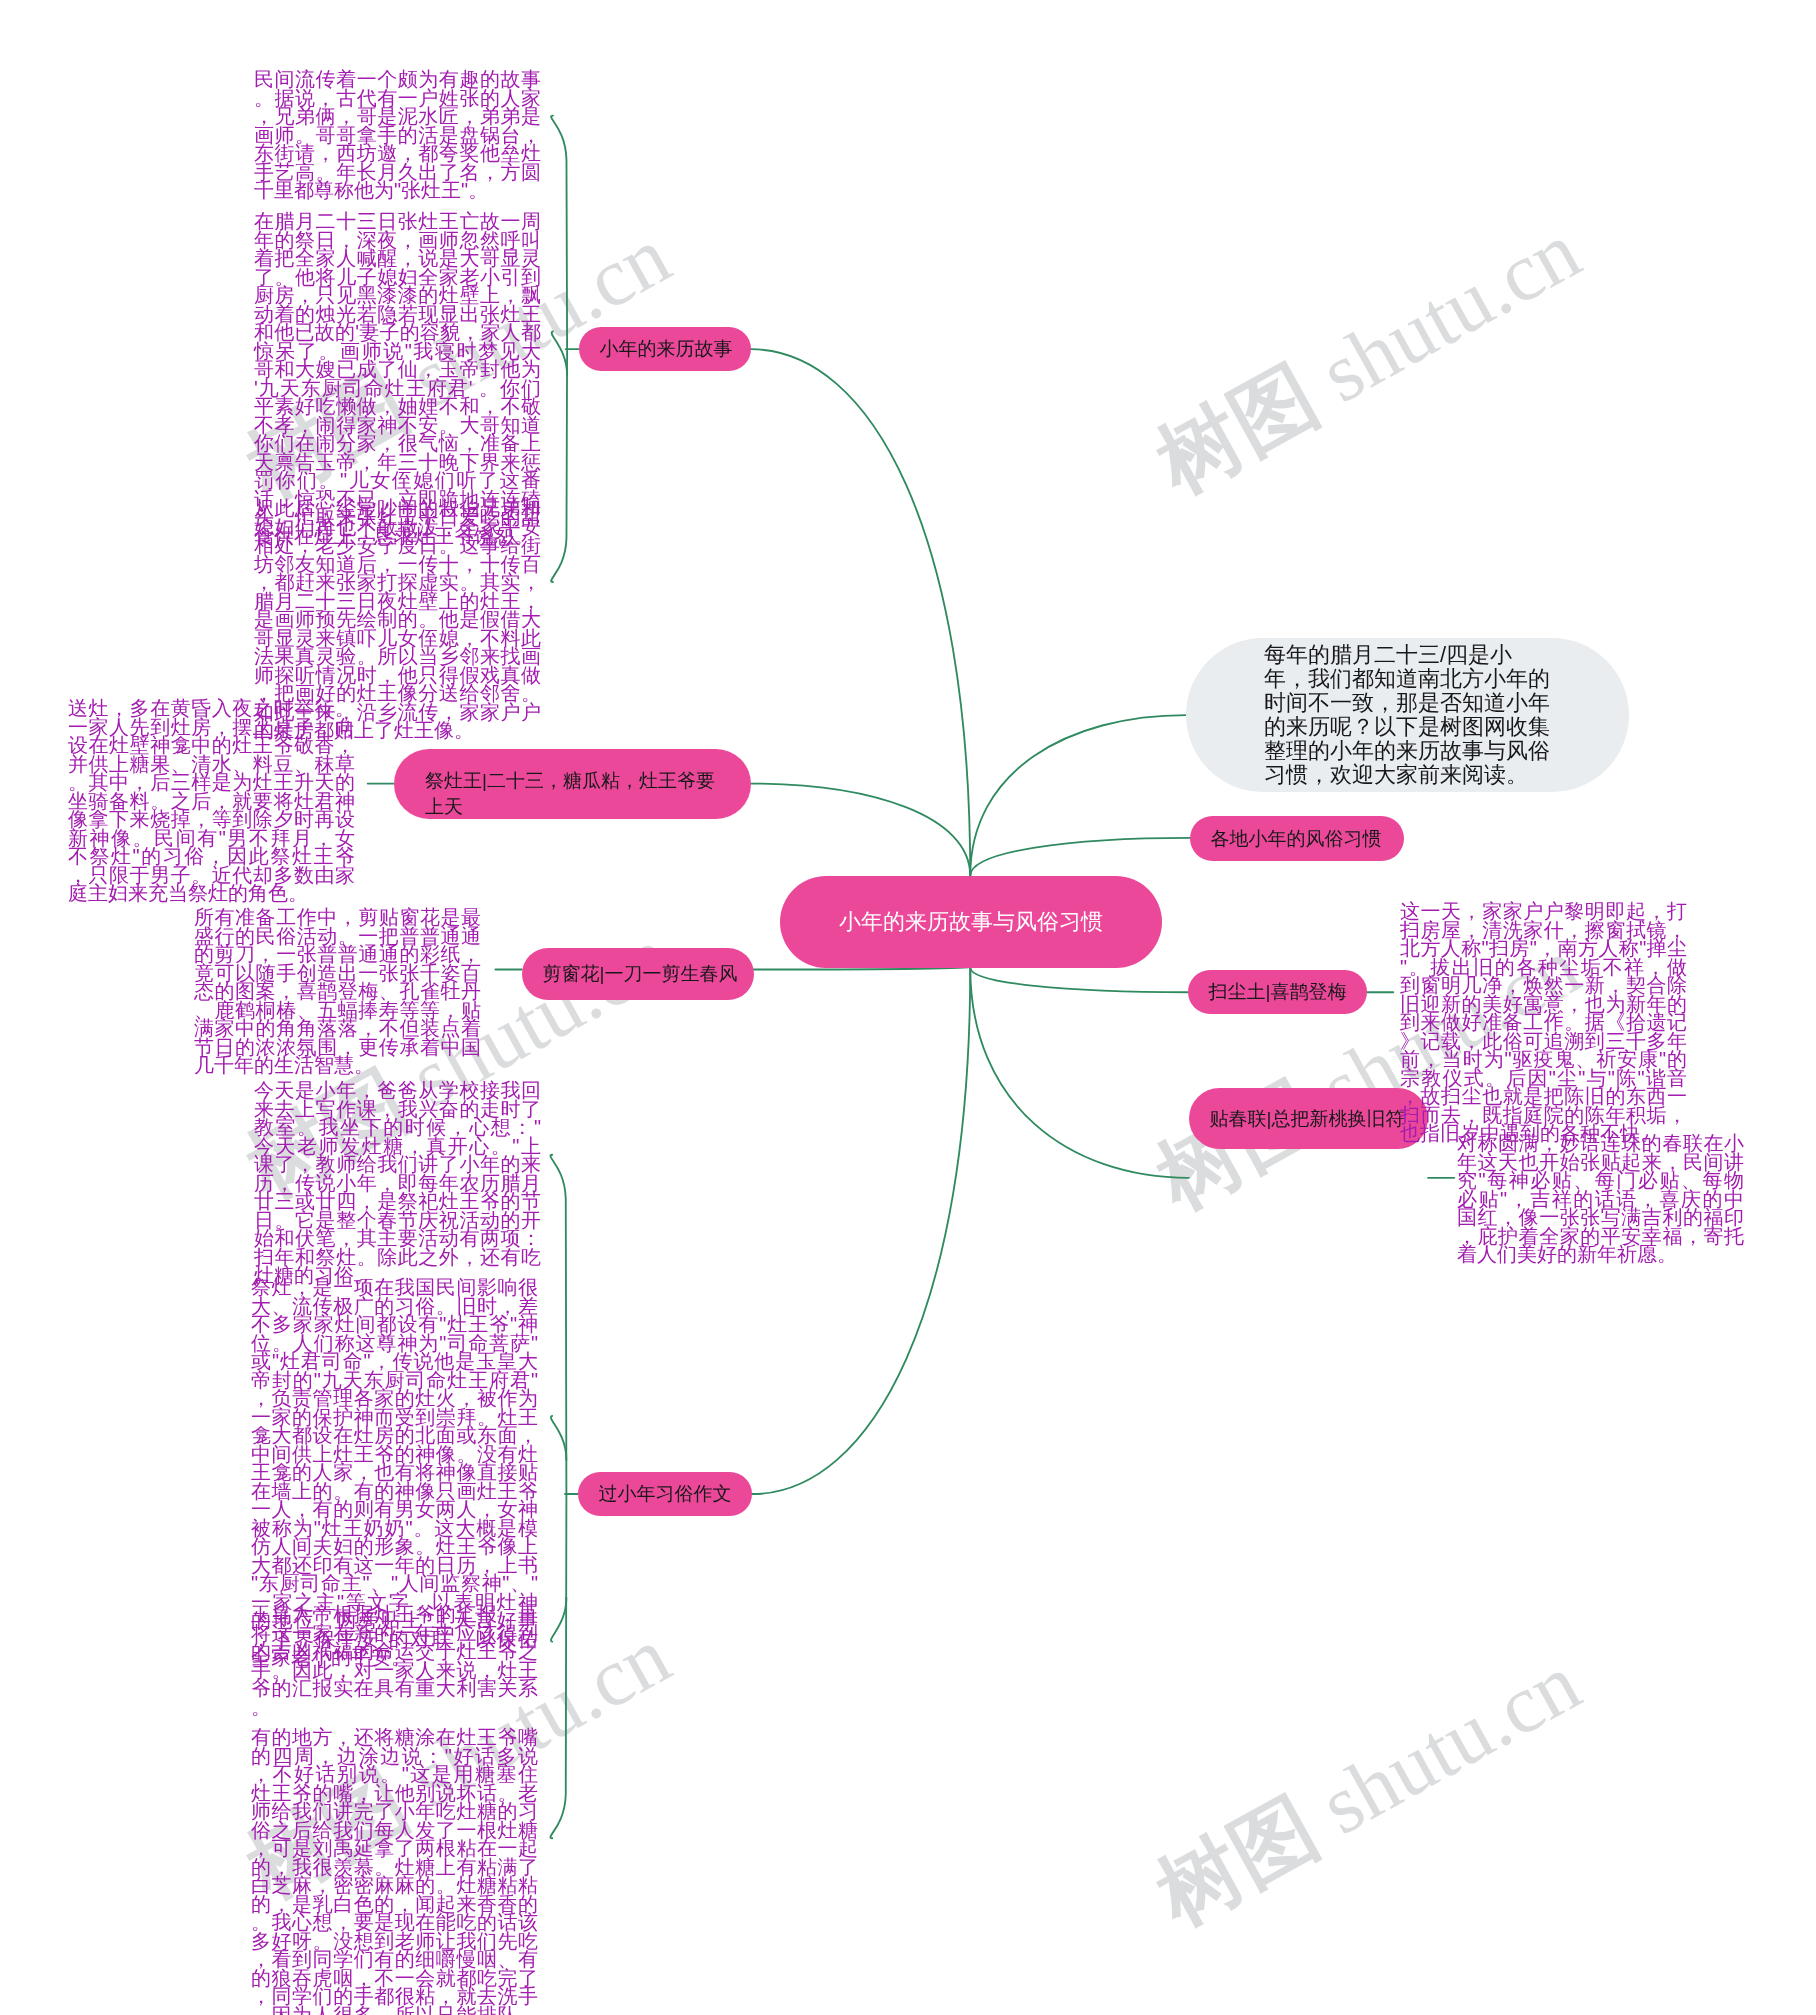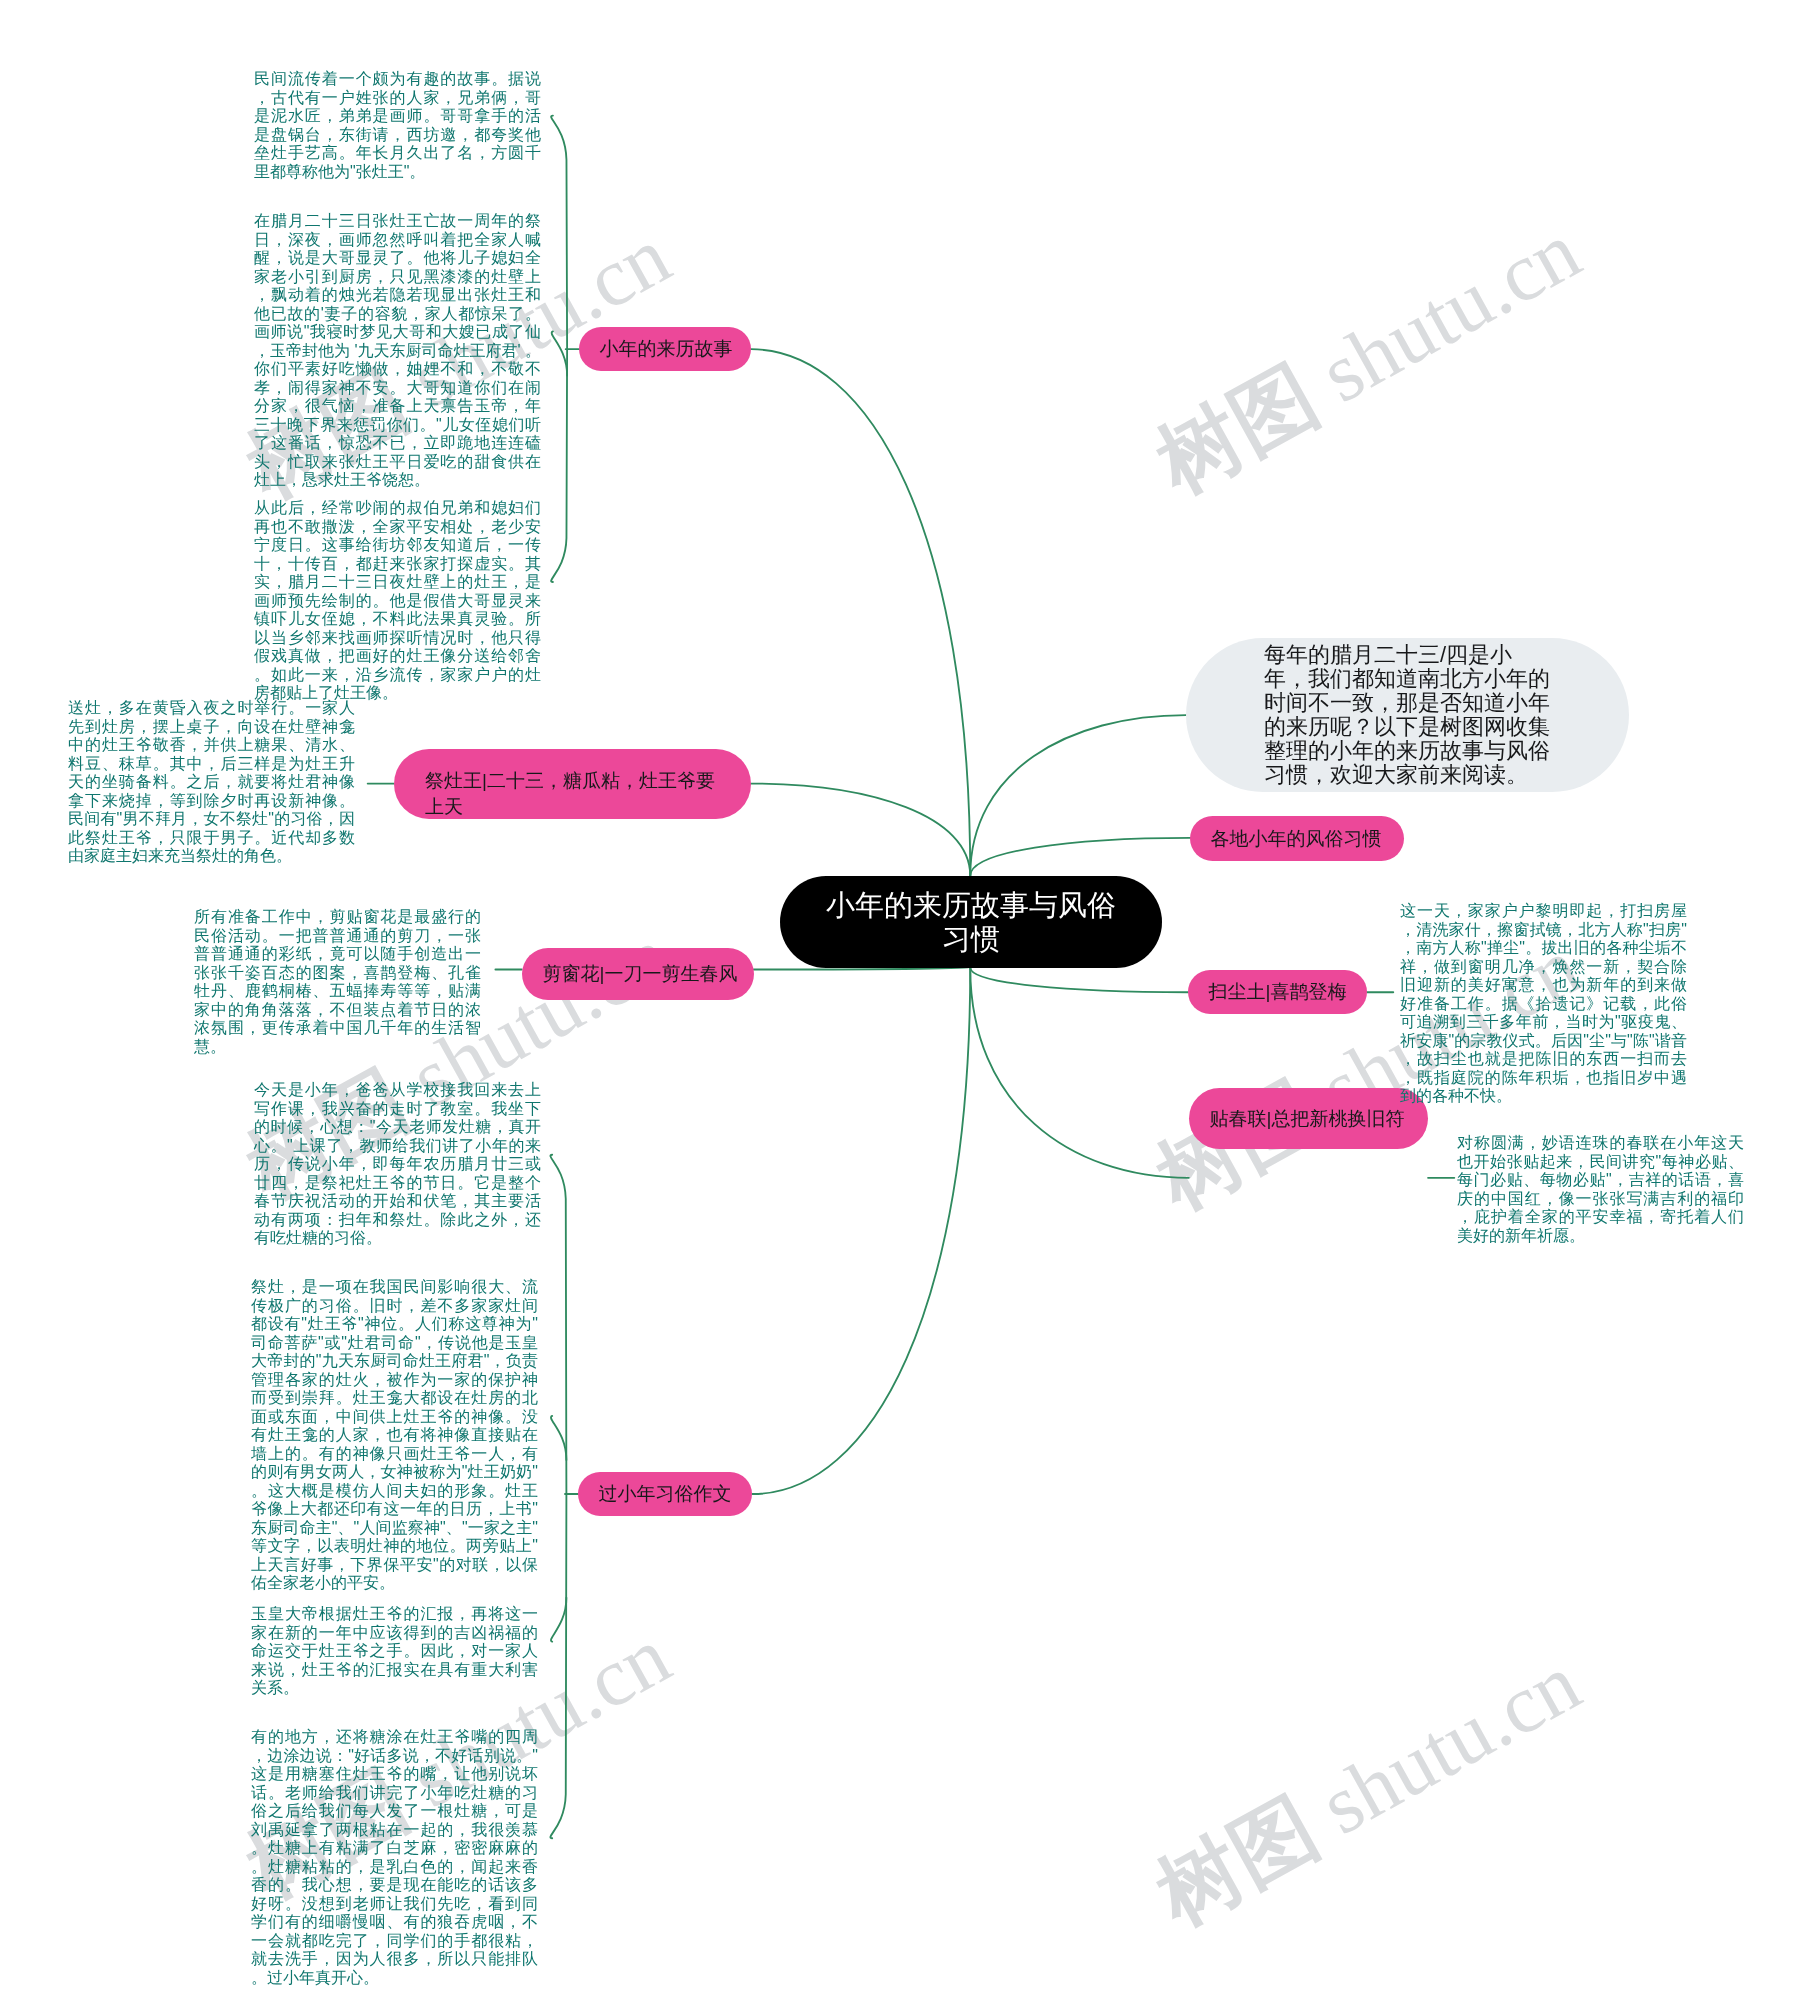--- a/index.html
+++ b/index.html
@@ -11,27 +11,27 @@
   .wm{position:absolute;color:#dadcde;font-size:83px;white-space:nowrap;
       transform:rotate(-29deg);transform-origin:0 0;font-family:"Liberation Serif",serif;}
   .wm .cjk{font-weight:700;}
   .wm .lat{font-weight:400;}
   #edges{position:absolute;left:0;top:0;z-index:2;}
   .node{position:absolute;z-index:3;box-sizing:border-box;}
   .pill{background:#ec4899;color:#17181a;border-radius:709px;
         display:flex;align-items:center;font-size:19px;line-height:25.6px;}
   .pill > span{display:block;width:100%;white-space:nowrap;}
   .pill.wrap > span{white-space:normal;margin-top:19px;}
-  .root-node{background:#000000;color:#ffffff;border-radius:709px;
+  .root-node{background:#ec4899;color:#ffffff;border-radius:709px;
         display:flex;align-items:center;justify-content:center;text-align:center;
-        font-size:29px;line-height:34px;padding:0 44px;}
+        font-size:22px;line-height:40px;padding:0 44px;}
   .bigpill{background:#e9edf0;color:#17181a;border-radius:709px;
         display:flex;align-items:center;font-size:22px;line-height:24px;}
   .bigpill > span{display:block;width:100%;}
-  .leaf{position:absolute;color:#0f766e;font-size:16px;line-height:18.5px;text-align:justify;
+  .leaf{position:absolute;color:#a21caf;font-size:20px;line-height:18.5px;text-align:justify;
         word-break:break-all;line-break:anywhere;z-index:3;}
 </style>
 </head>
 <body>
 
 <div id="stage">
   <div id="wm-layer">
 
     <div class="wm" style="left:228px;top:427px"><span class="cjk">树图</span><span class="lat"> shutu.cn</span></div>
     <div class="wm" style="left:1138px;top:422px"><span class="cjk">树图</span><span class="lat"> shutu.cn</span></div>

